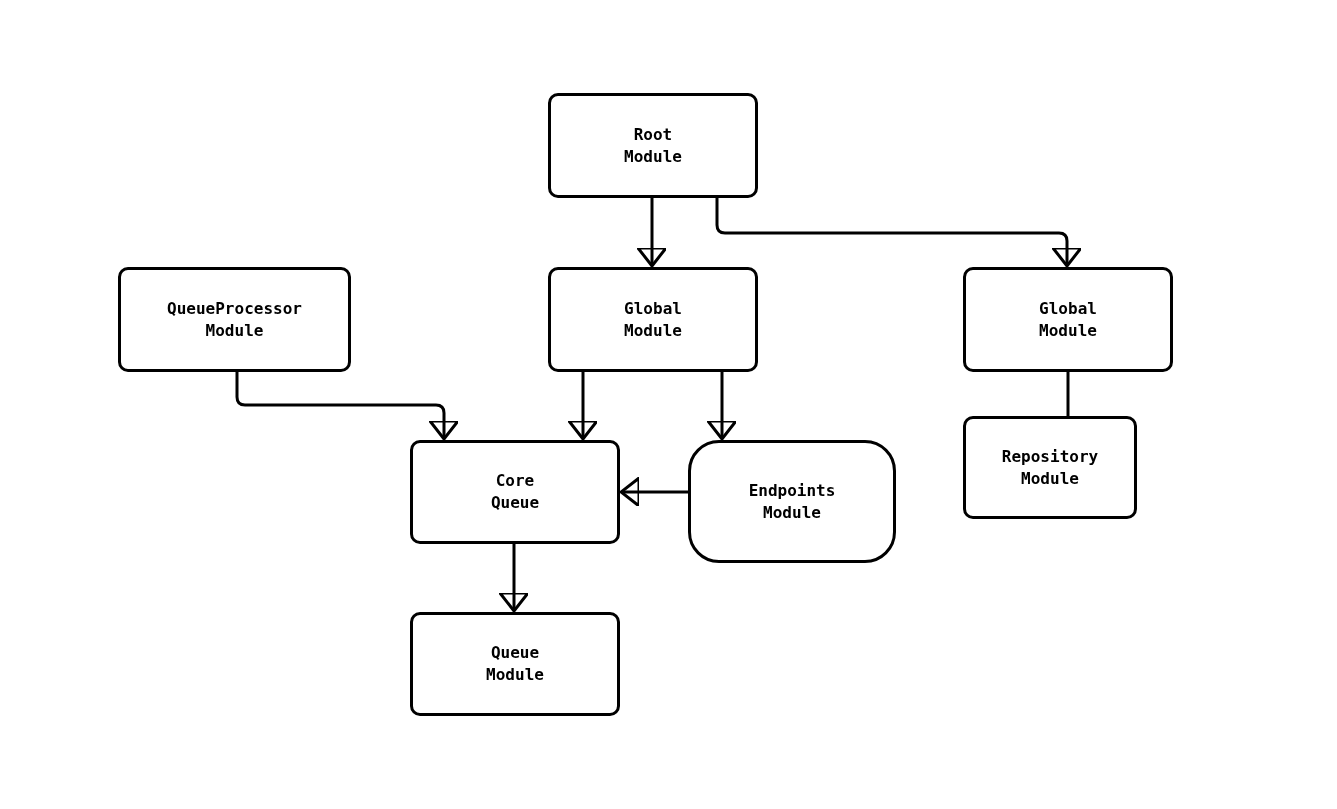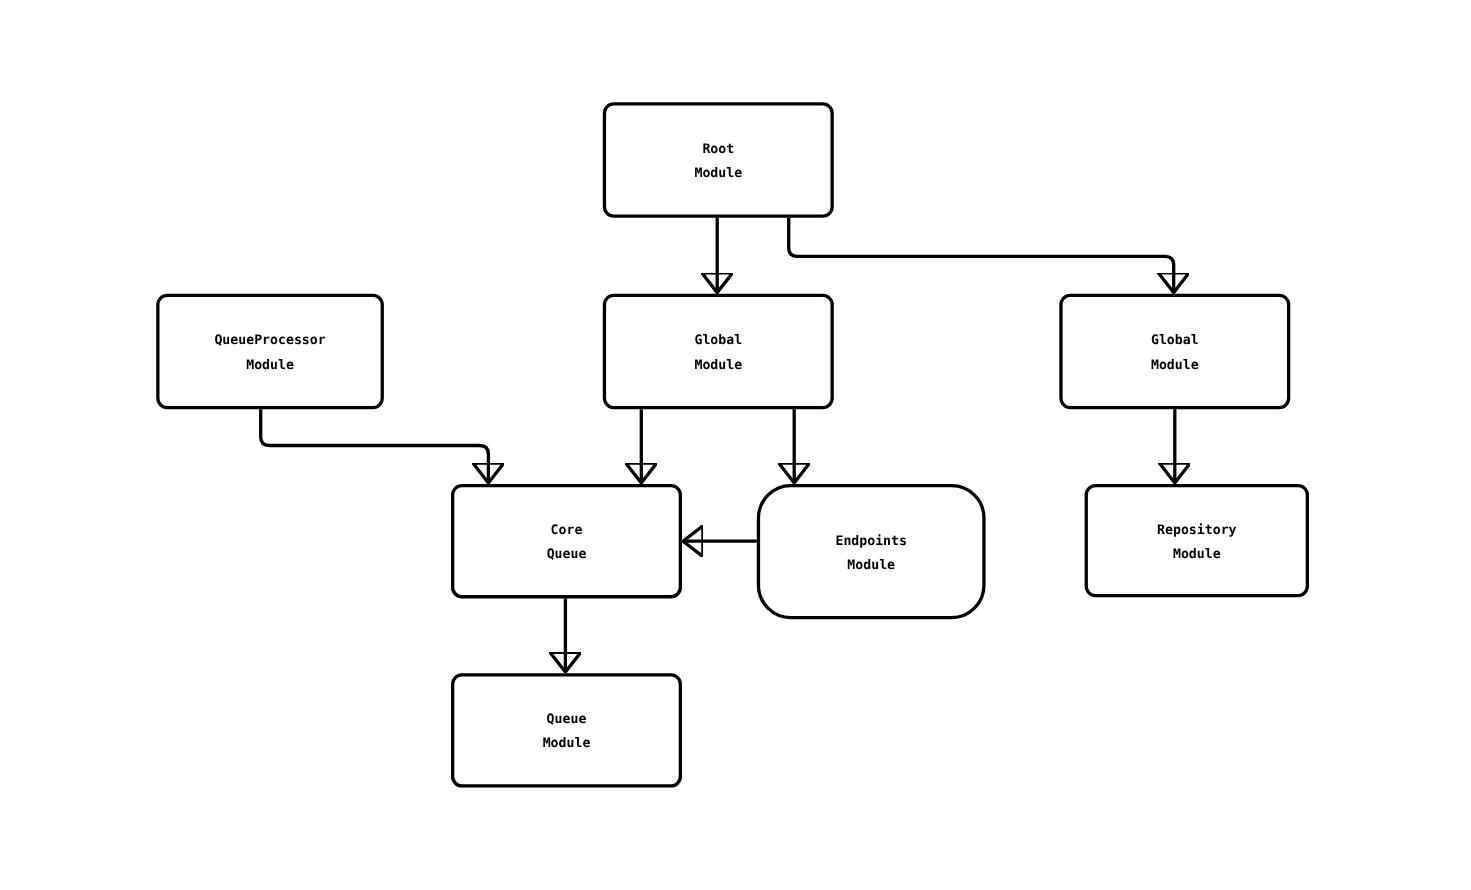--- a/index.html
+++ b/index.html
@@ -27,30 +27,30 @@
     border: 3px solid #000000;
     border-radius: 10px;
     background: #ffffff;
     color: #000000;
     display: flex;
     align-items: center;
     justify-content: center;
     text-align: center;
     white-space: pre-line;
     font-weight: 700;
-    font-size: 12px;
+    font-size: 16px;
     line-height: 22px;
   }
   .node-root         { left: 548px; top:  93px; width: 210px; height: 105px; }
-  .node-queueproc    { left: 142px; top: 267px; width: 207px; height: 105px; }
+  .node-queueproc    { left: 118px; top: 267px; width: 233px; height: 105px; }
   .node-server       { left: 548px; top: 267px; width: 210px; height: 105px; }
   .node-global       { left: 963px; top: 267px; width: 210px; height: 105px; text-align: center; }
   .node-core         { left: 410px; top: 440px; width: 210px; height: 104px; }
   .node-endpoints    { left: 688px; top: 440px; width: 208px; height: 123px; border-radius: 31px; }
-  .node-repository   { left: 963px; top: 440px; width: 204px; height: 103px; margin-left: 23px; }
+  .node-repository   { left: 963px; top: 416px; width: 174px; height: 103px; }
   .node-queue        { left: 410px; top: 612px; width: 210px; height: 104px; }
 </style>
 </head>
 <body>
 
 <div class="canvas">
 
   <svg class="edges" viewBox="0 0 1337 809" xmlns="http://www.w3.org/2000/svg">
     <defs>
       <marker id="arrow" markerUnits="userSpaceOnUse" markerWidth="19" markerHeight="29" refX="17" refY="14" orient="auto">

